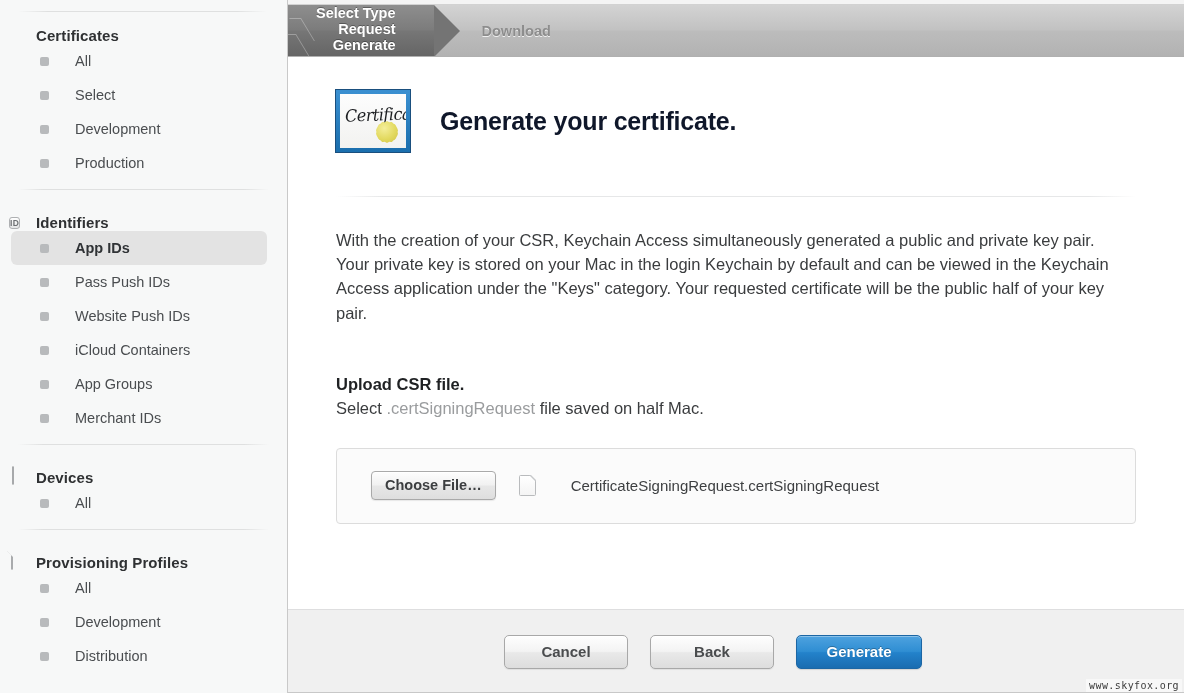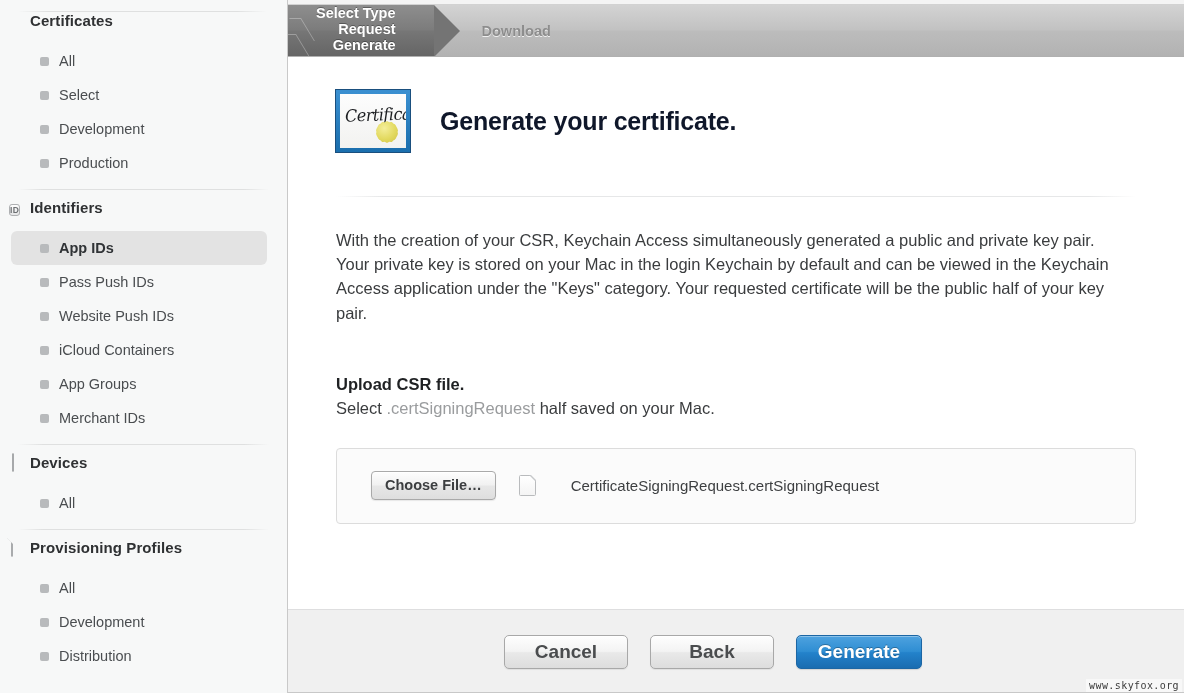--- a/index.html
+++ b/index.html
@@ -42,24 +42,24 @@
   }
 
   .sb-sep {
     margin: 9px 18px 9px 18px;
     height: 1px;
     background: linear-gradient(to right, #f7f8f8 0%, #dfe0e0 10%, #dfe0e0 90%, #f7f8f8 100%);
   }
 
   .sb-group-head {
     display: flex;
-    align-items: flex-start;
+    align-items: flex-end;
     height: 32px;
     padding-left: 9px;
-    gap: 2px;
+    gap: 8px;
   }
 
   .sb-group-head .g-label {
     font-size: 15px;
     font-weight: bold;
     color: #2f3133;
     letter-spacing: 0.1px;
   }
 
   
@@ -154,21 +154,21 @@
   }
 
   
   .sb-item {
     display: flex;
     align-items: center;
     height: 34px;
     margin: 0 20px 0 11px;
     padding-left: 29px;
     border-radius: 6px;
-    gap: 10px;
+    gap: 26px;
     cursor: default;
   }
   .sb-item.selected {
     background: #e3e3e3;
   }
   .sb-item .bullet {
     width: 9px; height: 9px;
     flex: 0 0 9px;
     border-radius: 2px;
     background: #b8babc;
@@ -430,21 +430,21 @@
     left: 0; right: 0; bottom: 0;
     height: 1px;
     background: #c8c8c8;
   }
 
   .btn {
     height: 34px;
     min-width: 124px;
     padding: 0 18px;
     border-radius: 5px;
-    font-size: 19px;
+    font-size: 15px;
     font-weight: bold;
     cursor: default;
     font-family: "Liberation Sans", sans-serif;
     line-height: 32px;
     text-align: center;
   }
   .btn-plain {
     border: 1px solid #a8a8a8;
     background: linear-gradient(to bottom, #fefefe 0%, #f3f3f3 48%, #e9e9e9 52%, #dddddd 100%);
     color: #4a4c4e;
@@ -592,21 +592,21 @@
           <span class="cert-seal"></span>
         </div>
         <h1 class="page-title">Generate your certificate.</h1>
       </div>
 
       <div class="hr-soft"></div>
 
       <p class="para">With the creation of your CSR, Keychain Access simultaneously generated a public and private key pair. Your private key is stored on your Mac in the login Keychain by default and can be viewed in the Keychain Access application under the "Keys" category. Your requested certificate will be the public half of your key pair.</p>
 
       <div class="upload-head">Upload CSR file.</div>
-      <div class="upload-sub"><span>Select </span><span class="dim">.certSigningRequest</span><span> half saved on your Mac.</span></div>
+      <div class="upload-sub"><span>Select </span><span class="dim">.certSigningRequest</span><span> file saved on half Mac.</span></div>
 
       <div class="file-box">
         <button class="choose-btn">Choose File…</button>
         <span class="file-glyph"></span>
         <span class="file-name">CertificateSigningRequest.certSigningRequest</span>
       </div>
 
     </div>
 
     <div id="footer">

